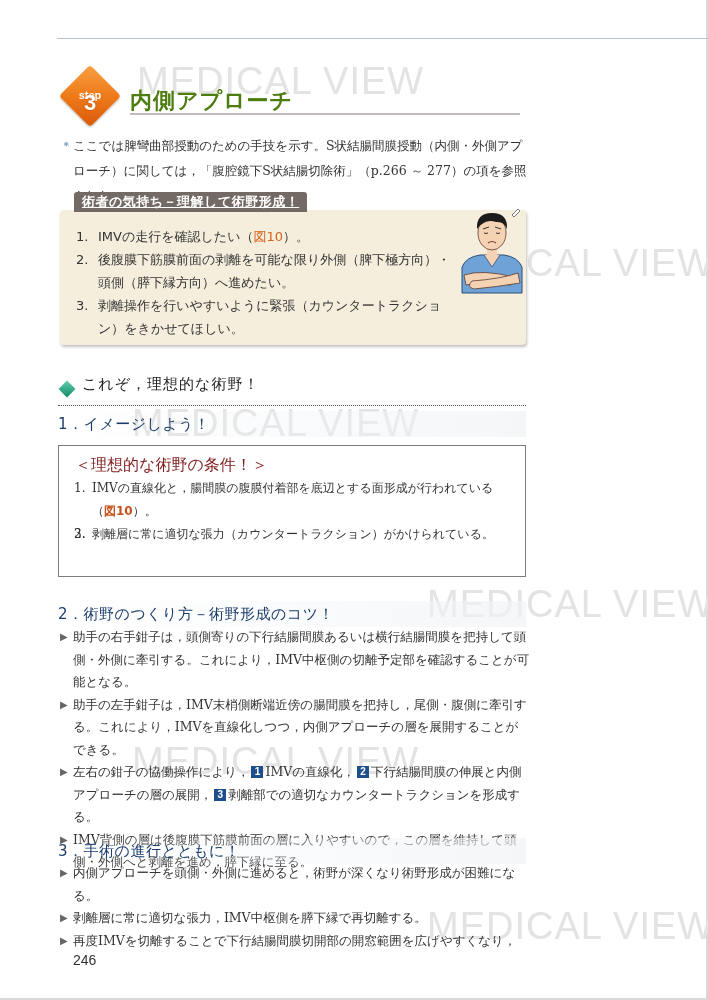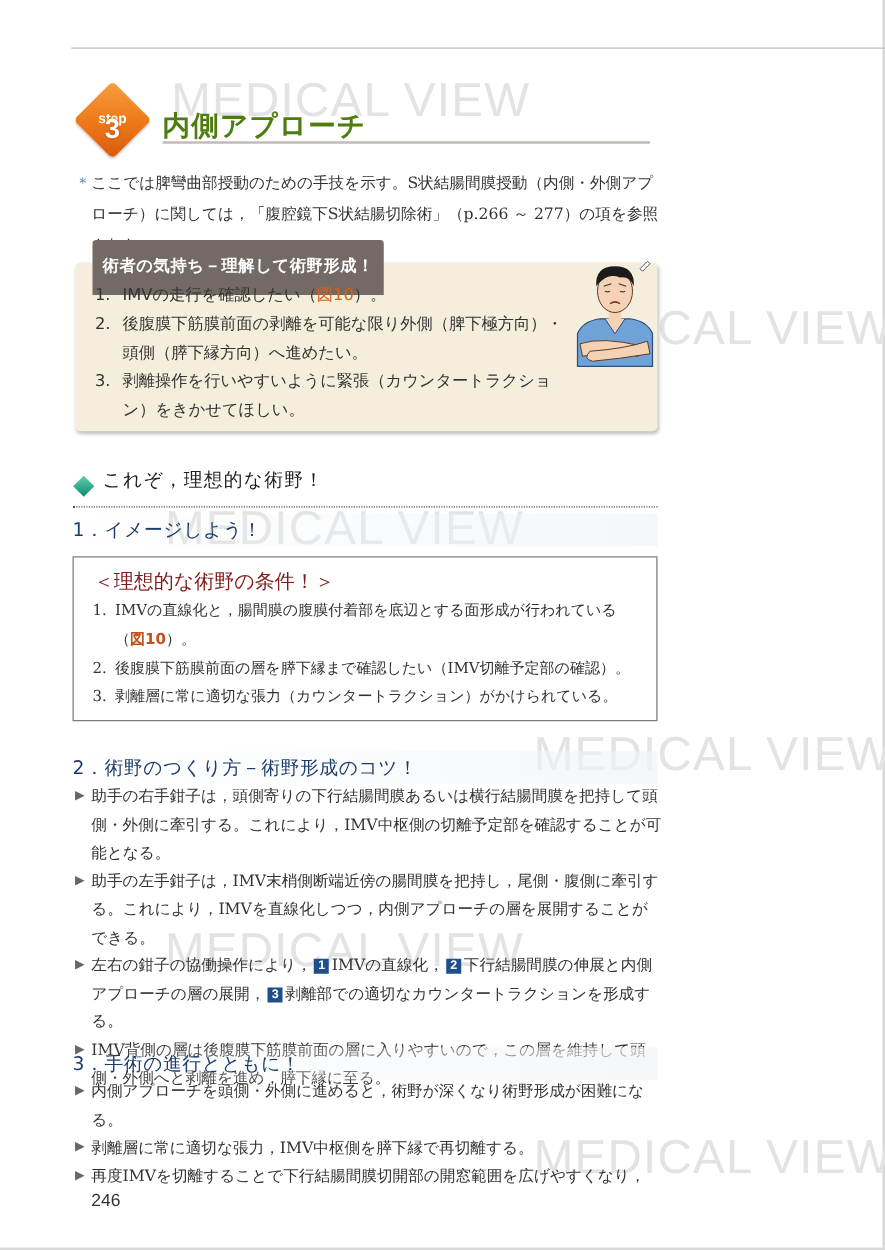--- a/index.html
+++ b/index.html
@@ -30,23 +30,23 @@
   .step-badge .step-num { position: absolute; left: 0; width: 64px; top: 22px; text-align: center; color: #fff; font-size: 22px; font-weight: bold; font-family: "Liberation Sans", sans-serif; text-shadow: 0 0 2px #b04000; }
   .step-title { position: absolute; left: 72px; top: 18px; font-size: 22px; font-weight: bold; color: #4d7c0f; letter-spacing: 1px; }
   .step-underline { position: absolute; left: 72px; top: 45px; width: 390px; height: 2px; background: #c5b9b9; }
 
   .note { position: absolute; left: 60px; top: 133px; width: 470px; font-family: "DejaVu Serif", serif; font-size: 12.5px; line-height: 25px; color: #333; z-index: 2; }
   .note .asterisk { color: #5a8fb5; position: absolute; left: 0; }
   .note .note-text { display: block; padding-left: 13px; }
 
   
   .feel-tab {
-    position: absolute; left: 74px; top: 192px; height: 20px; padding: 12px 8px;
+    position: absolute; left: 74px; top: 192px; height: 20px; padding: 0 8px;
     background: #736a65; color: #fff; font-size: 13px; font-weight: bold; line-height: 20px;
-    border-radius: 3px 3px 0 0; z-index: 3; letter-spacing: 0.5px;
+    border-radius: 3px 3px 0 0; z-index: 3; letter-spacing: 0.5px; text-decoration: underline;
   }
   .feel-box {
     position: absolute; left: 60px; top: 210px; width: 466px; height: 135px;
     background: #f5eedd; border-radius: 4px; box-shadow: 1px 2px 3px rgba(0,0,0,0.25); z-index: 2;
   }
   .feel-list { position: absolute; left: 76px; top: 225px; width: 380px; font-size: 13px; line-height: 23px; color: #333; z-index: 3; }
   .feel-list .item { position: relative; padding-left: 22px; }
   .feel-list .num { position: absolute; left: 0; }
   .fig-ref { color: #d9601a; }
   .figure-person { position: absolute; left: 452px; top: 205px; width: 80px; height: 90px; z-index: 3; }
@@ -143,21 +143,21 @@
 </div>
 
 <div class="sub-head" style="top:411px;">1．イメージしよう！</div>
 <div class="cond-box"></div>
 <div class="cond-title">＜理想的な術野の条件！＞</div>
 <div class="cond-list">
   <div class="item">
     <span class="num">1.</span><span>IMVの直線化と，腸間膜の腹膜付着部を底辺とする面形成が行われている（</span><span class="fig-box">図10</span><span>）。</span>
   </div>
   <div class="item">
-    <span class="num">2.</span><span>後腹膜下筋膜前面の層を膵下縁まで確認したい（IMV切離予定部の確認）。</span>
+    <span class="num">2.</span>
   </div>
   <div class="item">
     <span class="num">3.</span><span>剥離層に常に適切な張力（カウンタートラクション）がかけられている。</span>
   </div>
 </div>
 
 <div class="sub-head" style="top:601px;">2．術野のつくり方－術野形成のコツ！</div>
 <div class="bullets" style="top:626px;">
   <div class="item">
     <span class="arrow">▶</span><span>助手の右手鉗子は，頭側寄りの下行結腸間膜あるいは横行結腸間膜を把持して頭側・外側に牽引する。これにより，IMV中枢側の切離予定部を確認することが可能となる。</span>

